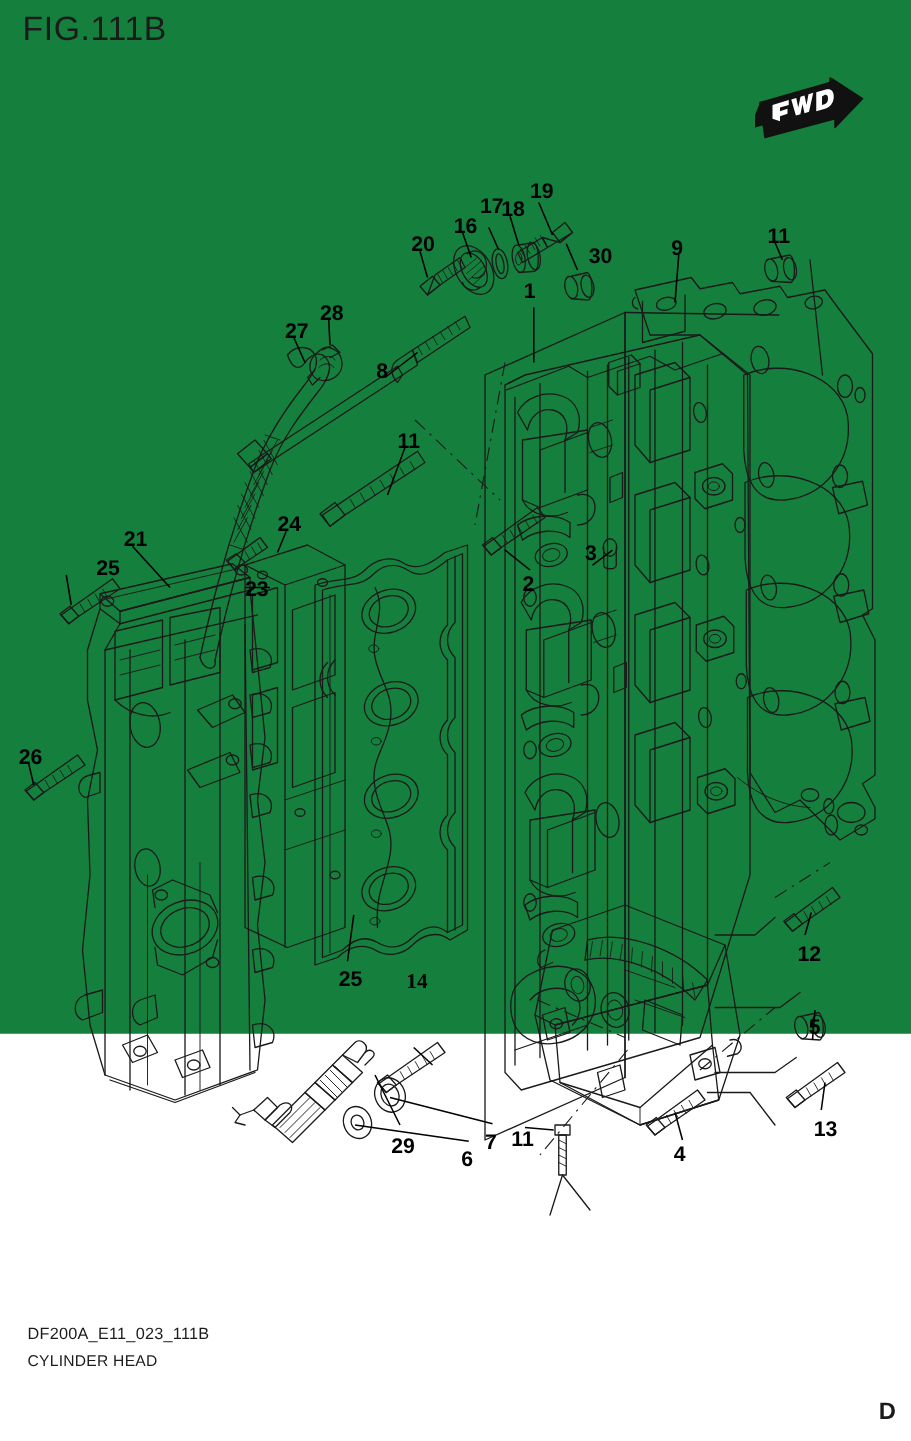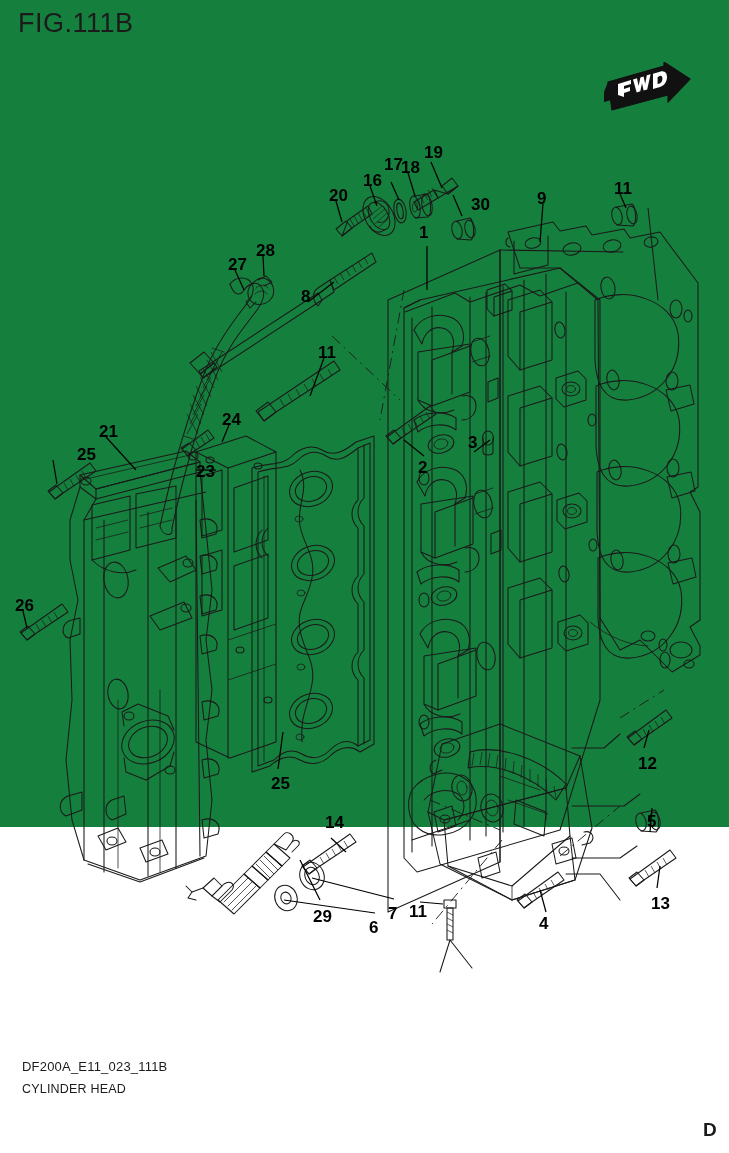--- a/index.html
+++ b/index.html
@@ -718,21 +718,21 @@
       <div class="callout" style="left: 539px; top: 915px;">4</div>
       <div class="callout" style="left: 647px; top: 813px;">5</div>
       <div class="callout" style="left: 369px; top: 919px;">6</div>
       <div class="callout" style="left: 388px; top: 905px;">7</div>
       <div class="callout" style="left: 301px; top: 288px;">8</div>
       <div class="callout" style="left: 537px; top: 190px;">9</div>
       <div class="callout" style="left: 614px; top: 180px;">11</div>
       <div class="callout" style="left: 409px; top: 903px;">11</div>
       <div class="callout" style="left: 638px; top: 755px;">12</div>
       <div class="callout" style="left: 651px; top: 895px;">13</div>
-      <div class="callout" style="left: 325px; top: 814px;">14</div>
+      <div class="callout" style="left: 325px; top: 776px; font-family: Liberation Serif, serif;">14</div>
       <div class="callout" style="left: 318px; top: 344px;">11</div>
       <div class="callout" style="left: 363px; top: 172px;">16</div>
       <div class="callout" style="left: 384px; top: 156px;">17</div>
       <div class="callout" style="left: 401px; top: 159px;">18</div>
       <div class="callout" style="left: 424px; top: 144px;">19</div>
       <div class="callout" style="left: 329px; top: 187px;">20</div>
       <div class="callout" style="left: 99px; top: 423px;">21</div>
       <div class="callout" style="left: 271px; top: 775px;">25</div>
       <div class="callout" style="left: 172px; top: 463px; padding-left: 24px;">23</div>
       <div class="callout" style="left: 222px; top: 411px;">24</div>

